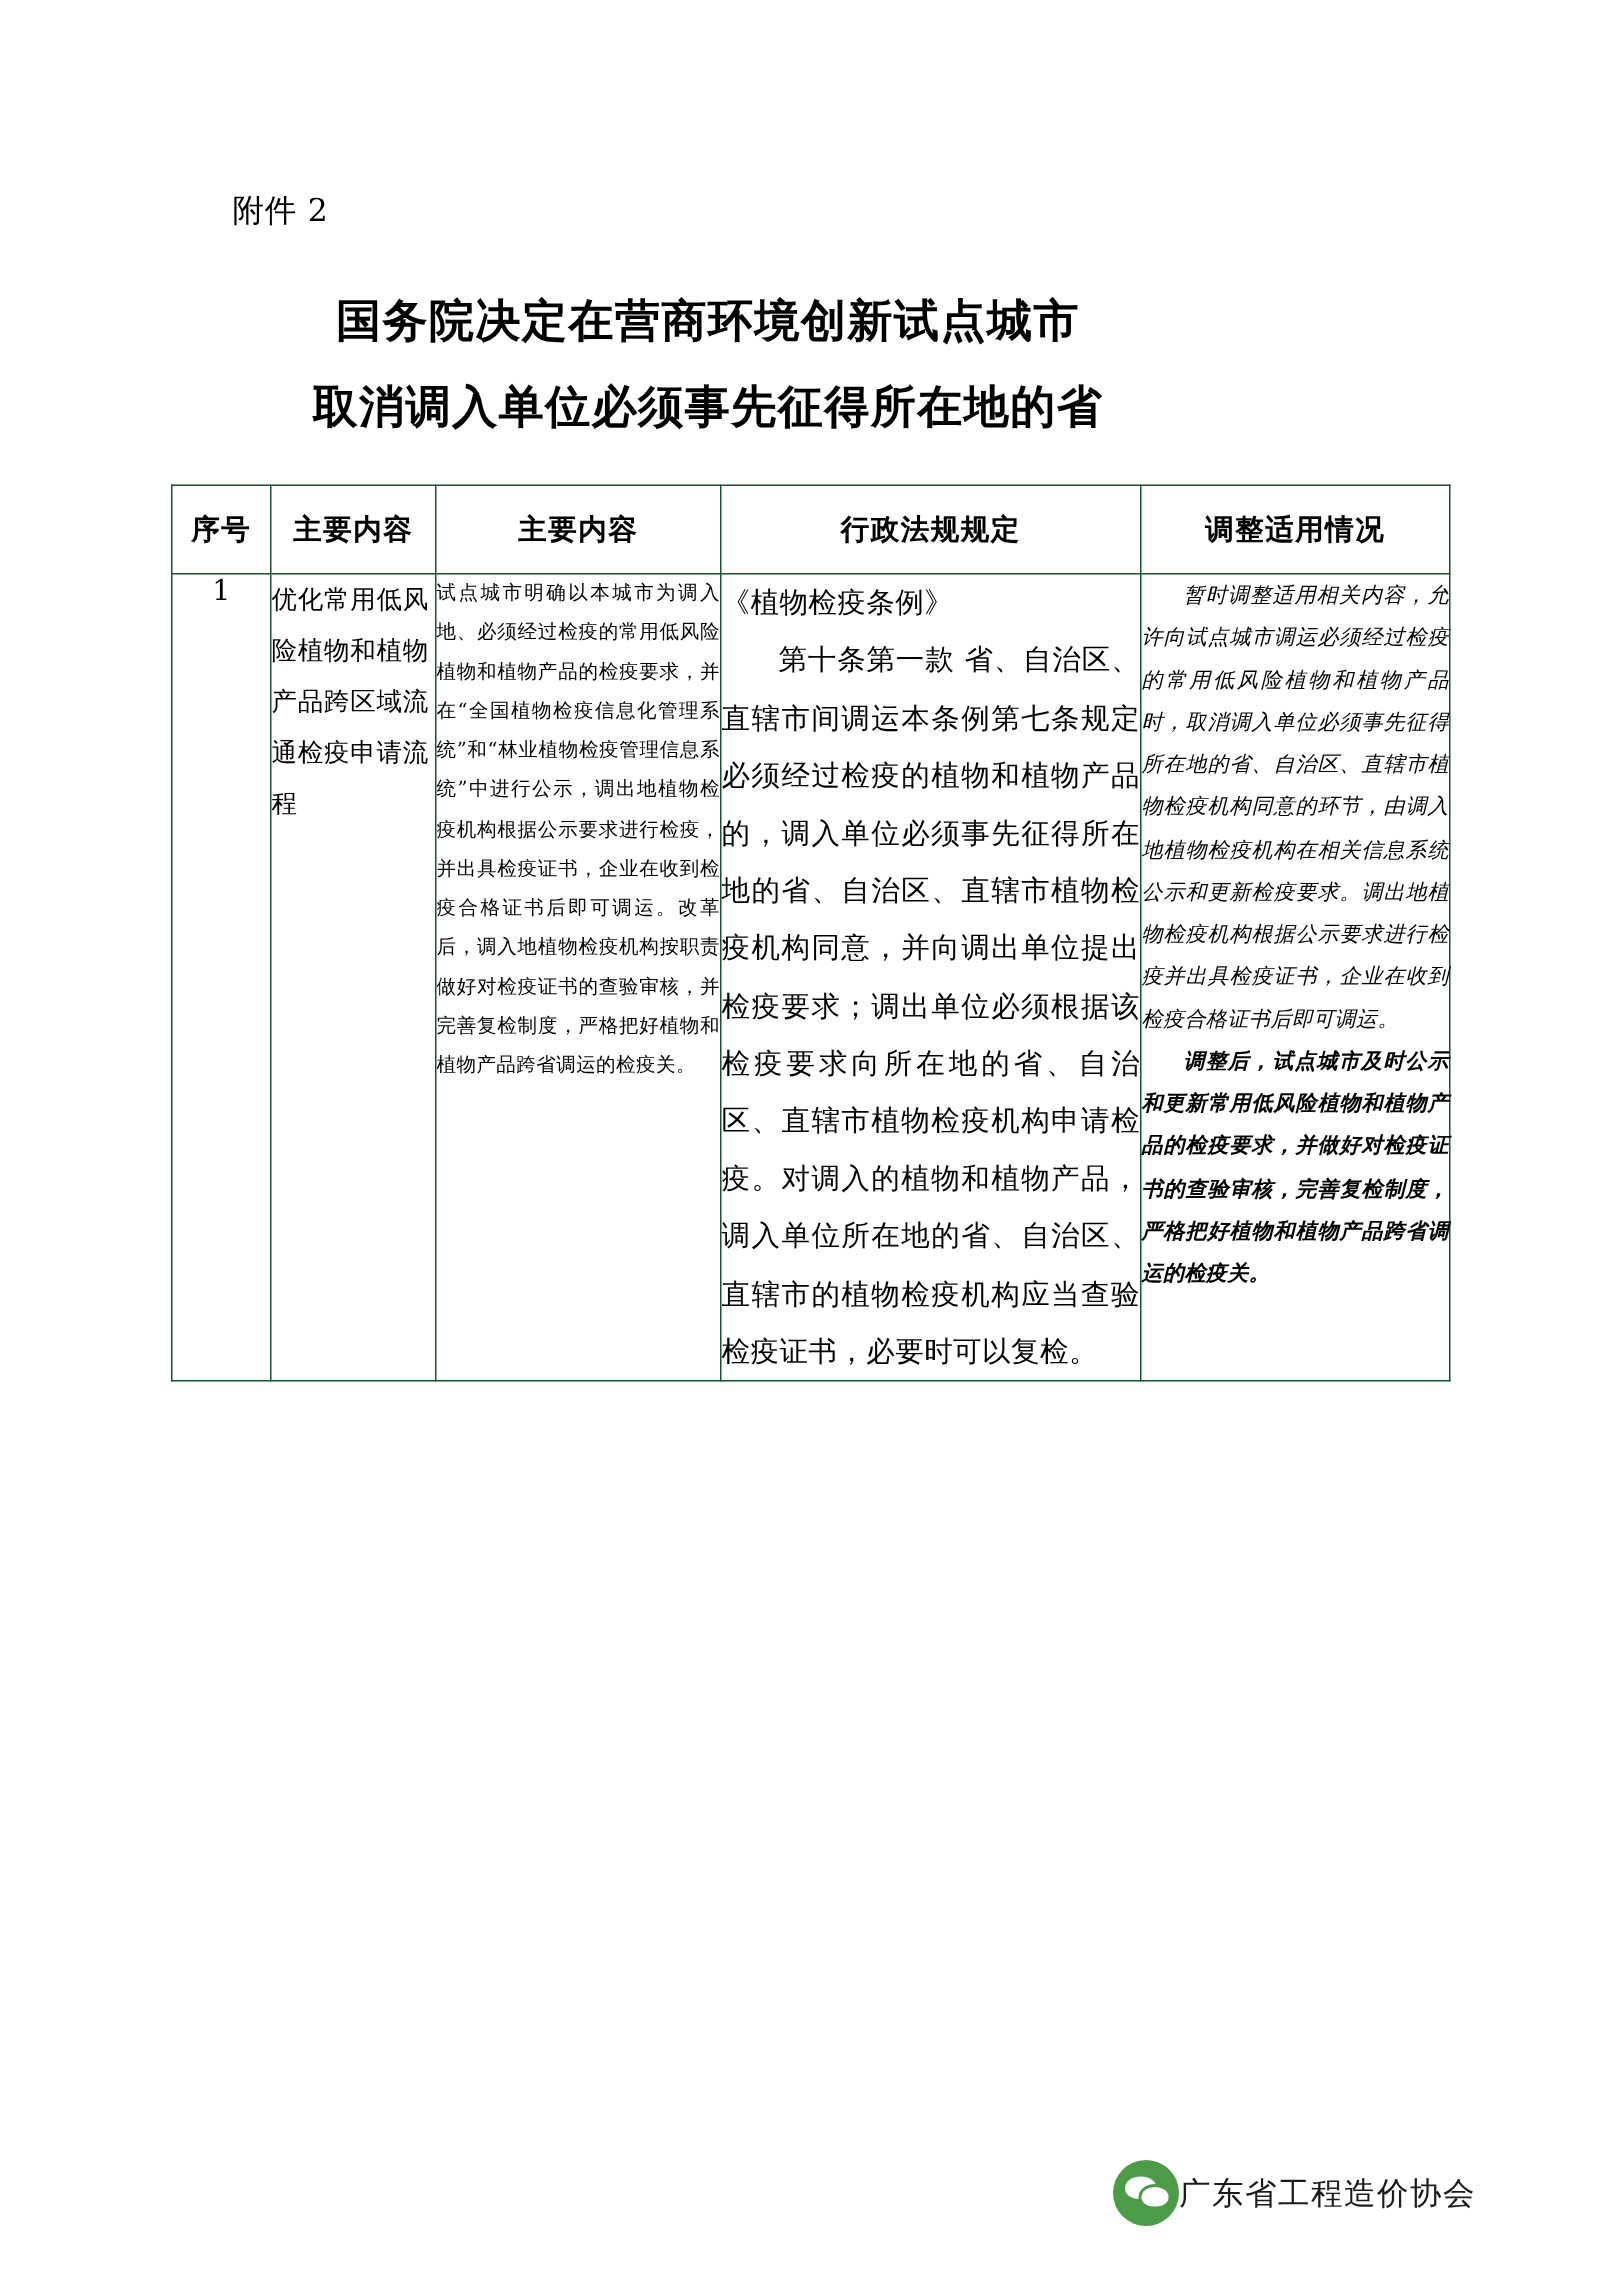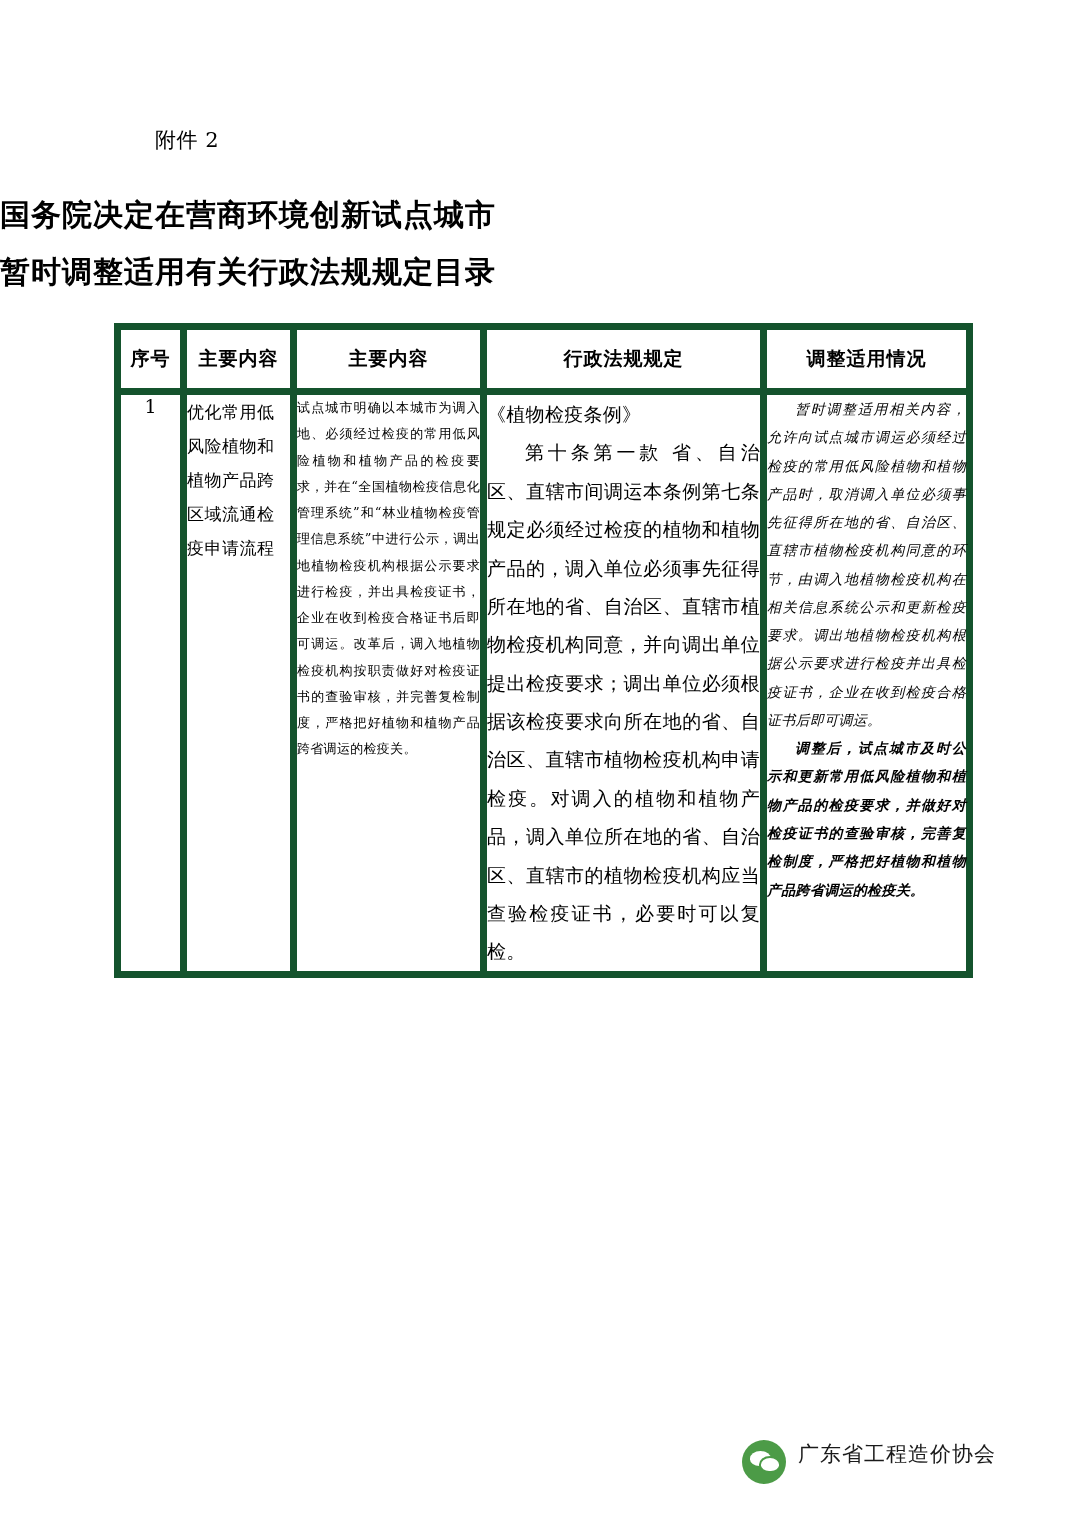--- a/index.html
+++ b/index.html
@@ -28,40 +28,40 @@
     top: 126px;
     font-size: 21px;
     letter-spacing: 0.5px;
     font-family: "DejaVu Serif", "Liberation Serif", serif;
   }
   .doc-title {
     position: absolute;
     left: 0;
     top: 186px;
     width: 944px;
-    text-align: left;
+    text-align: center;
     font-size: 30px;
     font-weight: bold;
     line-height: 1.9;
     letter-spacing: 1px;
     font-family: "DejaVu Serif", "Liberation Serif", serif;
   }
   .doc-title div { white-space: nowrap; }
 
   table.main-table {
     position: absolute;
     left: 114px;
     top: 323px;
     width: 852px;
     border-collapse: collapse;
     table-layout: fixed;
   }
   table.main-table th,
   table.main-table td {
-    border: 7px solid #14532d;
+    border: 1px solid #14532d;
     vertical-align: top;
     padding: 0;
   }
   table.main-table thead th {
     text-align: center;
     vertical-align: middle;
     font-size: 19px;
     font-weight: bold;
     height: 58px;
     font-family: "DejaVu Serif", "Liberation Serif", serif;
@@ -113,22 +113,21 @@
   }
   .reg-title { text-align: left; }
   .indent2 { text-indent: 2em; display: block; }
   .bold-para { font-weight: bold; }
 
   .footer-badge {
     position: absolute;
     left: 742px;
     top: 1440px;
     display: flex;
-    align-items: flex-start;
-    gap: 12px;
+    align-items: center;
   }
   .wechat-icon {
     width: 44px;
     height: 44px;
     border-radius: 50%;
     background: #4c9b47;
     position: relative;
     flex: none;
   }
   .wechat-icon::before {
@@ -162,21 +161,21 @@
 </style>
 </head>
 <body>
 
 <div class="page">
 
   <div class="attachment-label">附件 2</div>
 
   <div class="doc-title">
     <div>国务院决定在营商环境创新试点城市</div>
-    <div>暂时调整适用有关行政法规规定目录</div>
+    <div>取消调入单位必须事先征得所在地的省</div>
   </div>
 
   <table class="main-table">
     <colgroup>
       <col class="col-no">
       <col class="col-item">
       <col class="col-main">
       <col class="col-reg">
       <col class="col-adj">
     </colgroup>

